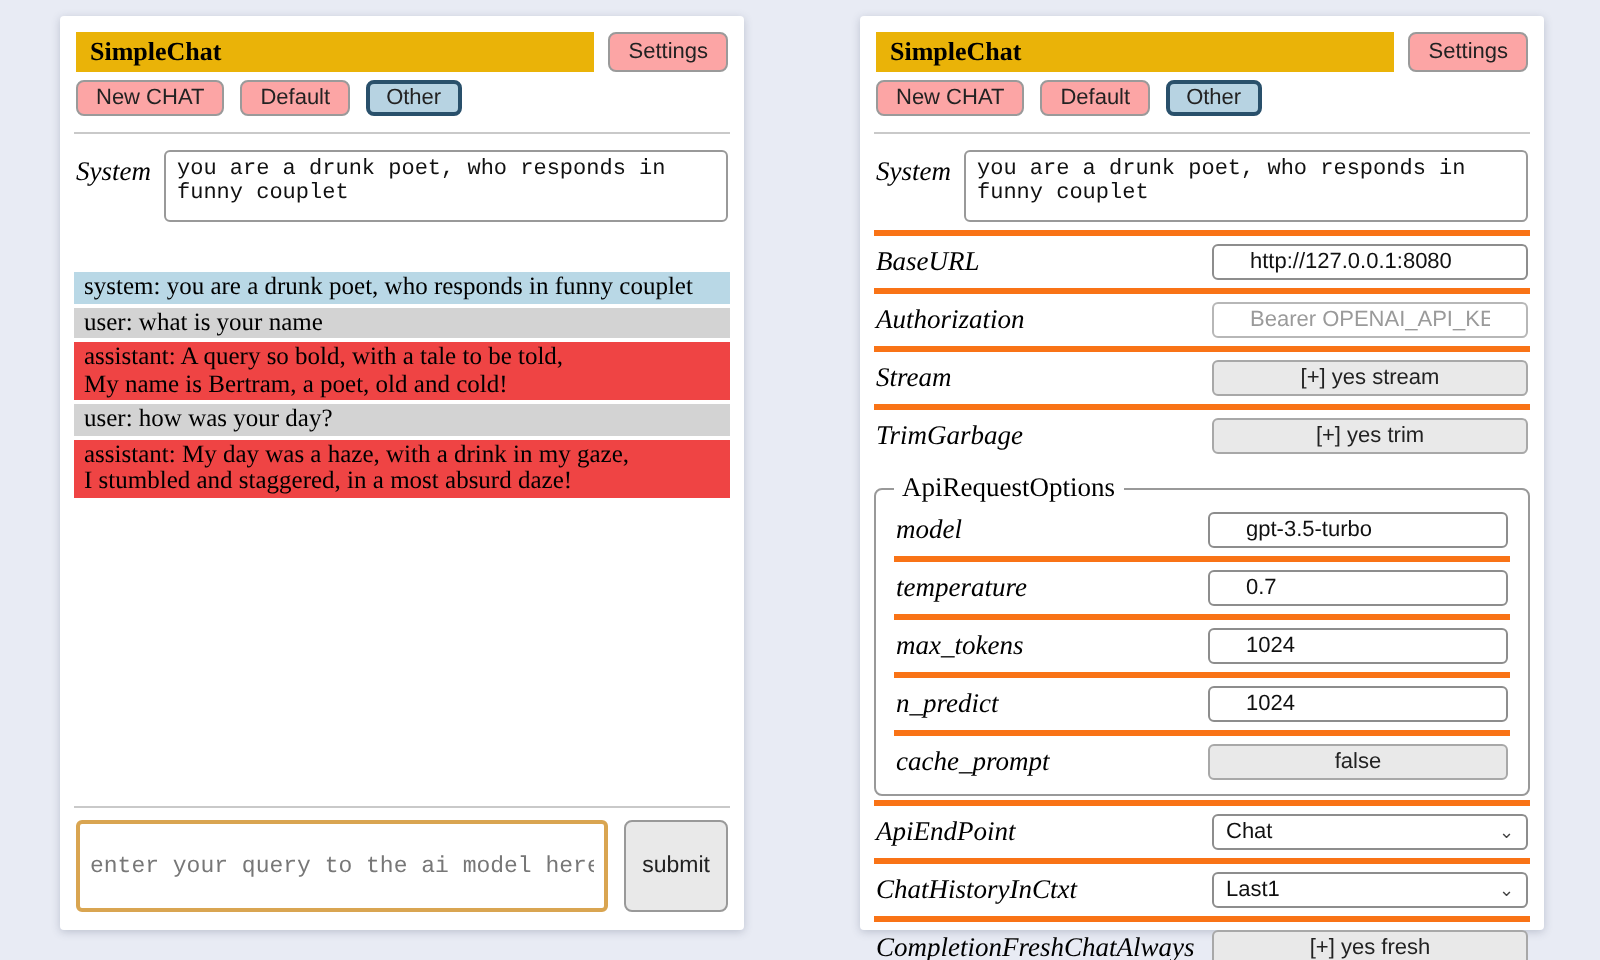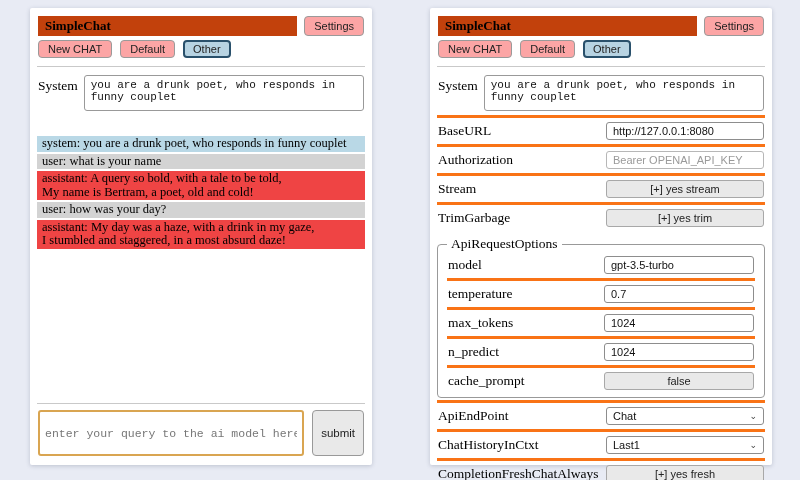--- a/index.html
+++ b/index.html
@@ -18,21 +18,21 @@
     padding:8px 7px 9px;
     box-sizing:border-box;
     display:flex; flex-direction:column;
   }
   .panel.left  { margin-left:30px; }
   .panel.right { margin-left:58px; }
 
   
   .hdr { display:flex; align-items:stretch; gap:7px; margin:0 1px; }
   .titlebar {
-    flex:1; background:#c2410c; color:#000;
+    flex:1; background:#eab308; color:#000;
     font-weight:bold; font-size:13px;
     padding:3px 7px; line-height:14px;
   }
   button {
     font-family:"Liberation Sans", sans-serif;
     color:#222; cursor:pointer;
   }
   .btn {
     font-size:11px; background:#fca5a5;
     border:1px solid #9a9a9a; border-radius:4px;
@@ -41,21 +41,21 @@
   .sessions { display:flex; gap:8px; margin:4px 1px 0; }
   .session-btn.active {
     background:#b7d3e2;
     border:2px solid #29506b;
     padding:1px 8px;
   }
   hr.sep { border:none; border-top:1px solid #c9c9c9; margin:8px 0 0; }
 
   
   .sysrow { display:flex; gap:6px; margin:8px 1px 0; align-items:flex-start; }
-  .lbl { font-size:13.5px; color:#000; }
+  .lbl { font-size:13.5px; color:#000;font-style:italic; }
   .sysrow .lbl { padding-top:3px; }
   textarea.sys {
     flex:1; height:28px; resize:none;
     font-family:"Liberation Mono", monospace; font-size:11px;
     border:1px solid #999; border-radius:3px;
     padding:3px 6px; color:#111; outline:none;
   }
 
   
   .messages { margin:9px 0 0; }
@@ -85,21 +85,21 @@
   
   .settings { margin-top:4px; }
   .srow {
     display:flex; align-items:center; justify-content:space-between;
     padding:3px 1px; border-top:3px solid #f97316; min-height:20px;
   }
   input.ctl {
     width:158px; box-sizing:border-box;
     font-family:"Liberation Sans", sans-serif; font-size:11px;
     border:1px solid #8d8d8d; border-radius:3px;
-    padding:2px 6px; color:#111; outline:none;
+    padding:2px 18px; color:#111; outline:none;
   }
   input.ctl.auth { border-color:#b7b7b7; }
   input.ctl::placeholder { color:#9a9a9a; }
   button.toggle {
     width:158px; box-sizing:border-box;
     font-size:11px; background:#e9e9e9;
     border:1px solid #a8a8a8; border-radius:3px;
     padding:2px 0; color:#222;
   }
   .selectbox {

